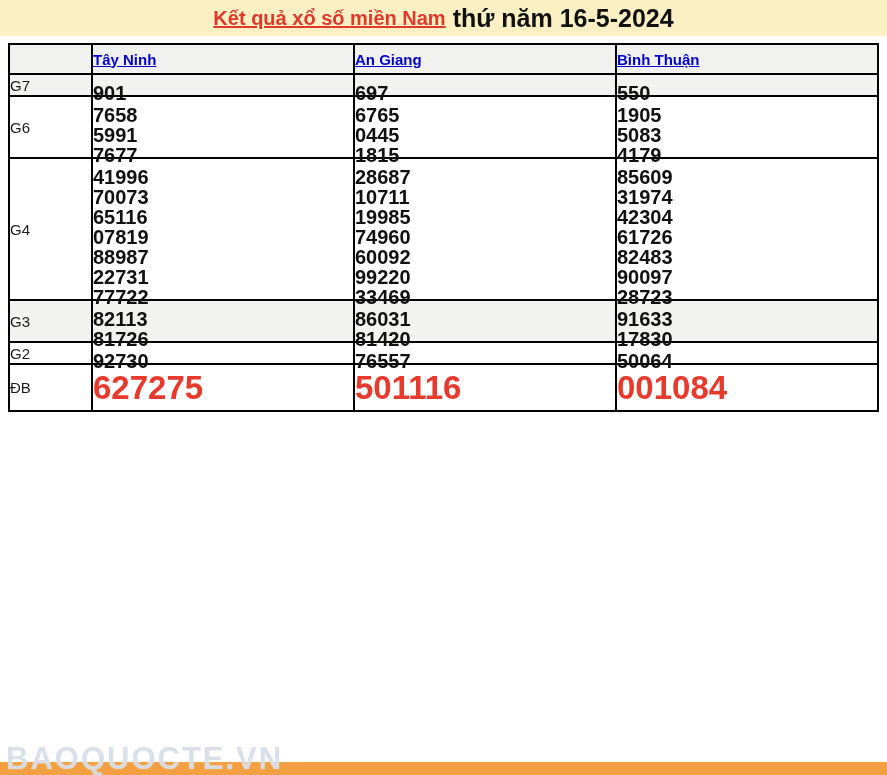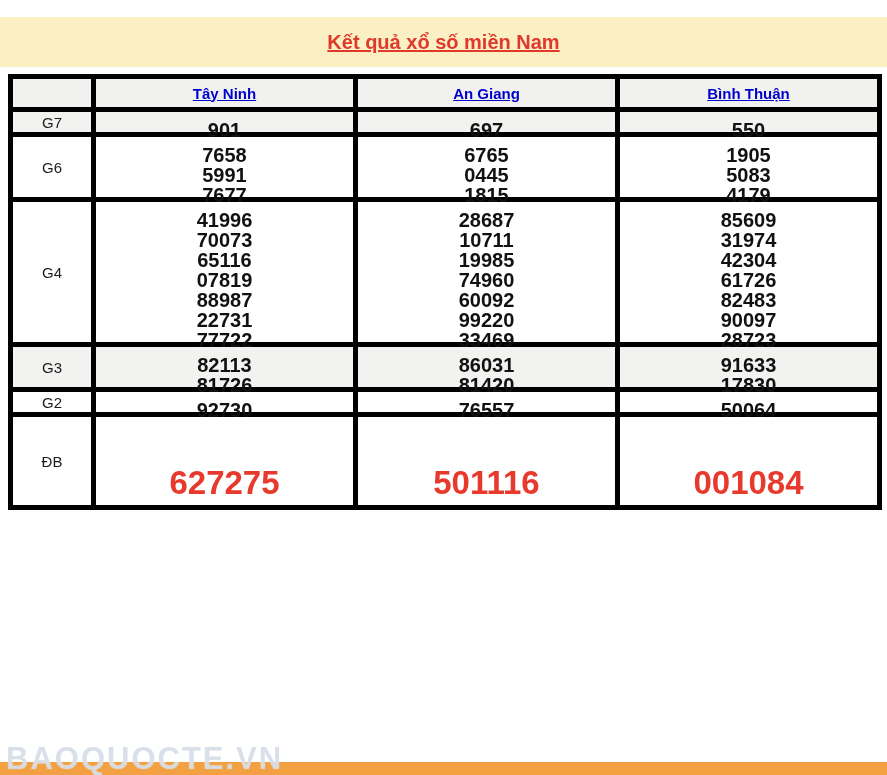--- a/index.html
+++ b/index.html
@@ -4,25 +4,24 @@
 <style>
   html, body { margin: 0; padding: 0; }
   body {
     width: 887px; height: 775px;
     background: #ffffff;
     font-family: "Liberation Sans", sans-serif;
     position: relative;
     overflow: hidden;
   }
   .title-band {
-    width: 887px; height: 50px;
+    width: 887px; height: 36px;
     background: #FAF0C3;
     display: flex; align-items: center; justify-content: center;
     white-space: pre;
-    margin-top: 17px;
   }
   .title-link {
     color: #E0382B;
     font-weight: bold;
     font-size: 20px;
     text-decoration: underline;
     cursor: pointer;
   }
   .title-rest {
     color: #111111;
@@ -30,22 +29,22 @@
     font-size: 25px;
     margin-left: 7px;
   }
   table.results {
     border-collapse: collapse;
     width: 871px;
     margin: 7px 8px 0 8px;
     table-layout: fixed;
   }
   table.results th, table.results td {
-    border: 5px solid #000000;
-    text-align: center;
+    border: 2px solid #000000;
+    text-align: left;
     vertical-align: middle;
     padding: 0;
   }
   col.c-label { width: 83px; }
   col.c-prov  { width: 262px; }
   tr.header-row th {
     background: #F1F1F0;
     height: 28px;
     font-size: 15px;
   }
@@ -70,21 +69,20 @@
   }
   tr.row-g8 .num-line {
     height: 43px; line-height: 43px;
     font-size: 30px;
     color: #E8392D;
   }
   tr.row-db .num-line {
     height: 45px; line-height: 45px;
     font-size: 33px;
     color: #E8392D;
-    margin-top: 43px;
   }
   .orange-bar {
     position: absolute;
     left: 0; bottom: 0;
     width: 887px; height: 13px;
     background: #F2A041;
   }
   .watermark {
     position: absolute;
     left: 6px; bottom: -2px;
@@ -95,20 +93,21 @@
     text-shadow: 0 0 1px rgba(255,255,255,0.9);
     pointer-events: none;
     z-index: 5;
   }
 </style>
 </head>
 <body>
 
 <div class="title-band">
   <a class="title-link">Kết quả xổ số miền Nam</a>
+  <span class="title-rest">thứ năm 16-5-2024</span>
 </div>
 
 <table class="results">
   <colgroup>
     <col class="c-label">
       <col class="c-prov">
       <col class="c-prov">
       <col class="c-prov">
   </colgroup>
 

